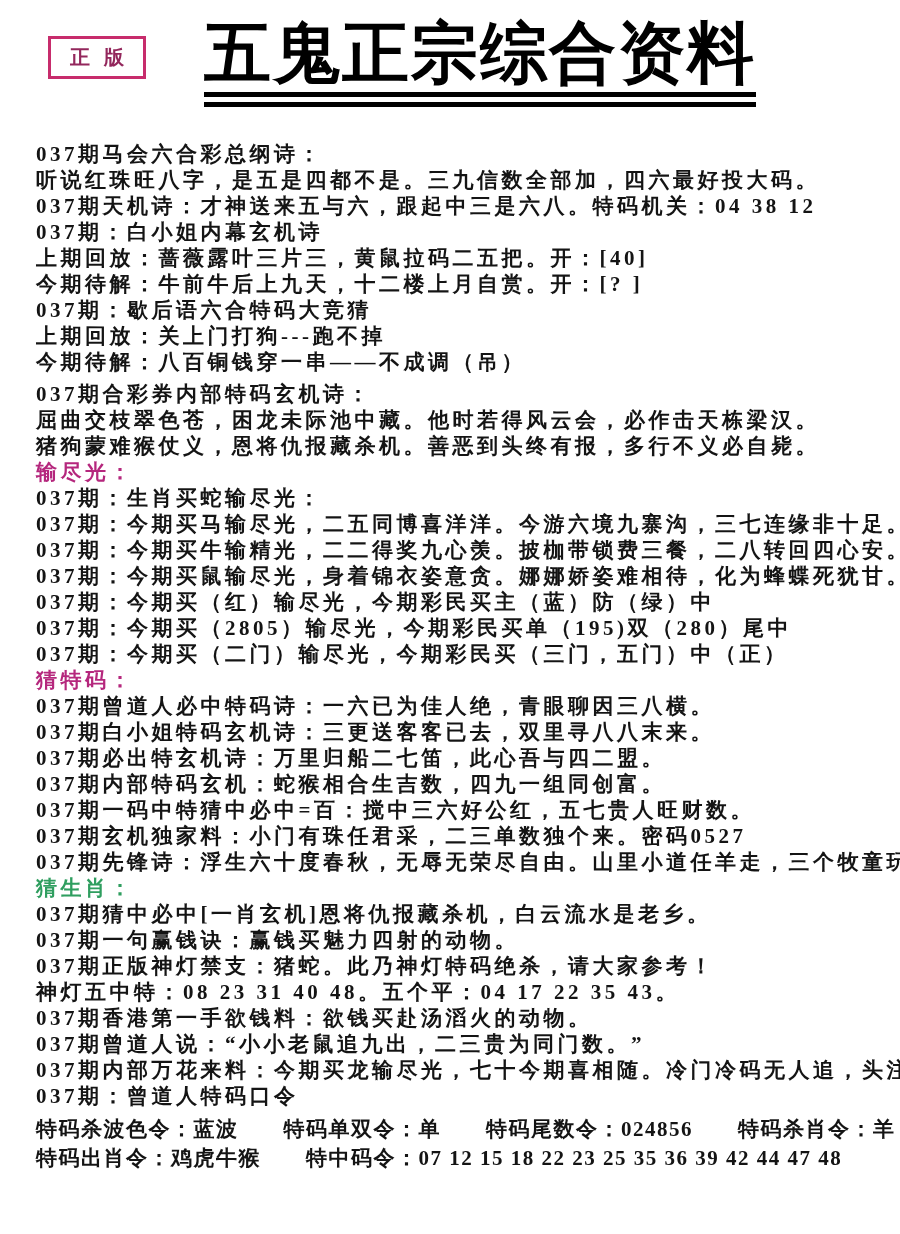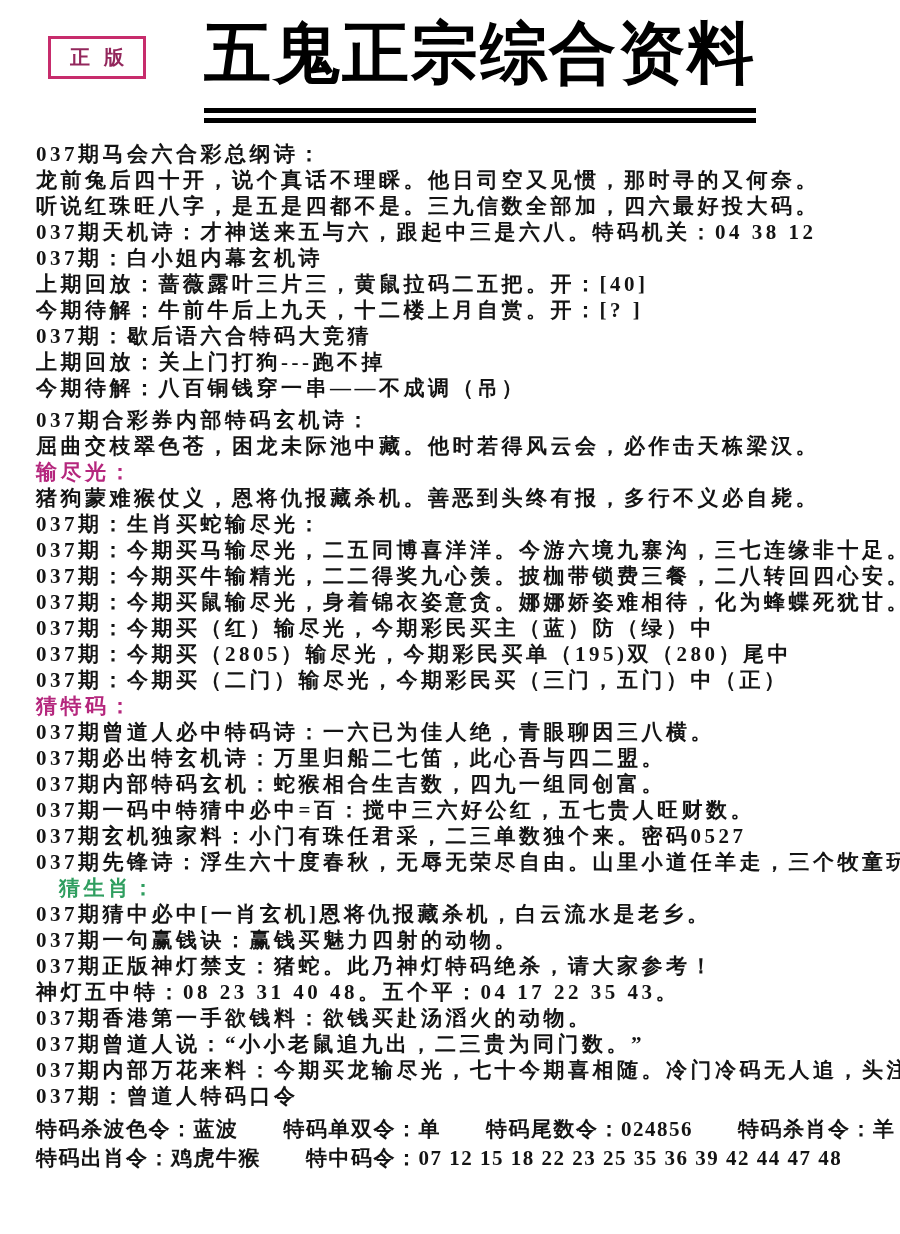--- a/index.html
+++ b/index.html
@@ -35,21 +35,21 @@
   }
   .title-block {
     position: absolute;
     left: 0; right: 0; top: 18px;
     text-align: center;
   }
   .title-inner {
     display: inline-block;
     margin-left: 60px;
     border-bottom: 15px double #000;
-    padding-bottom: 20px;
+    padding-bottom: 4px;
   }
   .title-inner h1 {
     font-size: 67px;
     font-weight: 700;
     color: #000;
     letter-spacing: 2px;
     line-height: 1.05;
     white-space: nowrap;
   }
 
@@ -61,63 +61,63 @@
   }
   .line {
     font-size: 21px;
     font-weight: 700;
     line-height: 26px;
     letter-spacing: 3.5px;
     white-space: nowrap;
     color: var(--text);
   }
   .line.magenta { color: var(--magenta); }
-  .line.green   { color: var(--green); margin-left: 23px; }
+  .line.green   { color: var(--green); }
   .line.bold    { font-weight: 900; font-size: 21px; letter-spacing: 1.5px; line-height: 29px; }
   .line.gap     { margin-top: 6px; font-family: Liberation Serif, serif; }
 </style>
 </head>
 <body>
 
 <div class="page">
 
   <div class="badge">
     <span>正版</span>
   </div>
 
   <div class="title-block">
     <div class="title-inner">
       <h1>五鬼正宗综合资料</h1>
     </div>
   </div>
 
   <main id="content" class="content">
       <div class="line normal">037期马会六合彩总纲诗：</div>
-      <div class="line normal">龙前兔后四十开，说个真话不理睬。他日司空又见惯，那时寻的又何奈。</div>
       <div class="line normal">听说红珠旺八字，是五是四都不是。三九信数全部加，四六最好投大码。</div>
       <div class="line normal">037期天机诗：才神送来五与六，跟起中三是六八。特码机关：04 38 12</div>
       <div class="line normal">037期：白小姐内幕玄机诗</div>
       <div class="line normal">上期回放：蔷薇露叶三片三，黄鼠拉码二五把。开：[40]</div>
       <div class="line normal">今期待解：牛前牛后上九天，十二楼上月自赏。开：[? ]</div>
       <div class="line normal">037期：歇后语六合特码大竞猜</div>
       <div class="line normal">上期回放：关上门打狗---跑不掉</div>
       <div class="line normal">今期待解：八百铜钱穿一串——不成调（吊）</div>
       <div class="line normal gap">037期合彩券内部特码玄机诗：</div>
       <div class="line normal">屈曲交枝翠色苍，困龙未际池中藏。他时若得风云会，必作击天栋梁汉。</div>
+      <div class="line normal">猪狗蒙难猴仗义，恩将仇报藏杀机。善恶到头终有报，多行不义必自毙。</div>
       <div class="line magenta">输尽光：</div>
-      <div class="line normal">猪狗蒙难猴仗义，恩将仇报藏杀机。善恶到头终有报，多行不义必自毙。</div>
       <div class="line normal">037期：生肖买蛇输尽光：</div>
       <div class="line normal">037期：今期买马输尽光，二五同博喜洋洋。今游六境九寨沟，三七连缘非十足。</div>
       <div class="line normal">037期：今期买牛输精光，二二得奖九心羡。披枷带锁费三餐，二八转回四心安。</div>
       <div class="line normal">037期：今期买鼠输尽光，身着锦衣姿意贪。娜娜娇姿难相待，化为蜂蝶死犹甘。</div>
       <div class="line normal">037期：今期买（红）输尽光，今期彩民买主（蓝）防（绿）中</div>
       <div class="line normal">037期：今期买（2805）输尽光，今期彩民买单（195)双（280）尾中</div>
       <div class="line normal">037期：今期买（二门）输尽光，今期彩民买（三门，五门）中（正）</div>
       <div class="line magenta">猜特码：</div>
       <div class="line normal">037期曾道人必中特码诗：一六已为佳人绝，青眼聊因三八横。</div>
+      <div class="line normal">037期白小姐特码玄机诗：三更送客客已去，双里寻八八末来。</div>
       <div class="line normal">037期必出特玄机诗：万里归船二七笛，此心吾与四二盟。</div>
       <div class="line normal">037期内部特码玄机：蛇猴相合生吉数，四九一组同创富。</div>
       <div class="line normal">037期一码中特猜中必中=百：搅中三六好公红，五七贵人旺财数。</div>
       <div class="line normal">037期玄机独家料：小门有珠任君采，二三单数独个来。密码0527</div>
       <div class="line normal">037期先锋诗：浮生六十度春秋，无辱无荣尽自由。山里小道任羊走，三个牧童玩皮球。</div>
       <div class="line green">猜生肖：</div>
       <div class="line normal">037期猜中必中[一肖玄机]恩将仇报藏杀机，白云流水是老乡。</div>
       <div class="line normal">037期一句赢钱诀：赢钱买魅力四射的动物。</div>
       <div class="line normal">037期正版神灯禁支：猪蛇。此乃神灯特码绝杀，请大家参考！</div>
       <div class="line normal">神灯五中特：08 23 31 40 48。五个平：04 17 22 35 43。</div>

